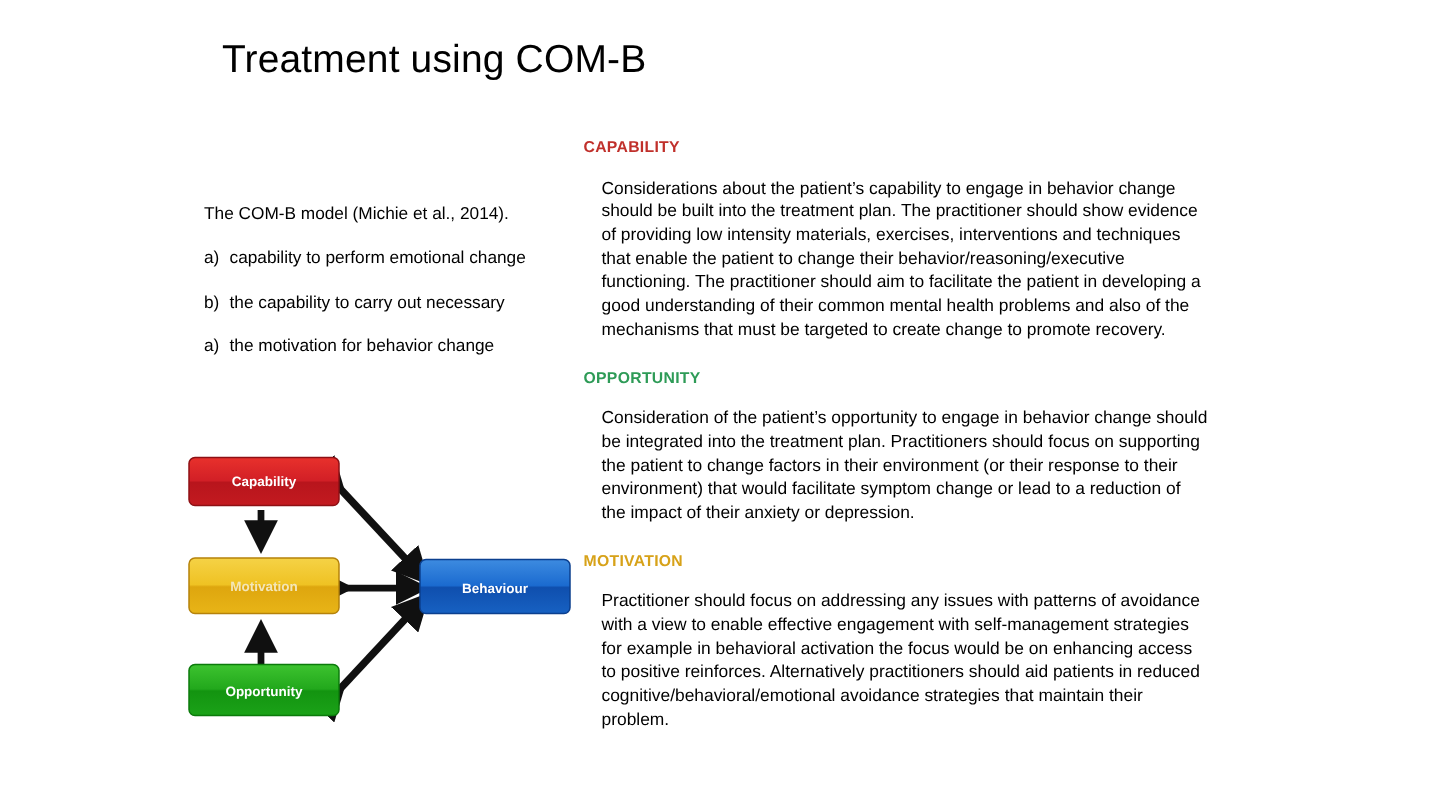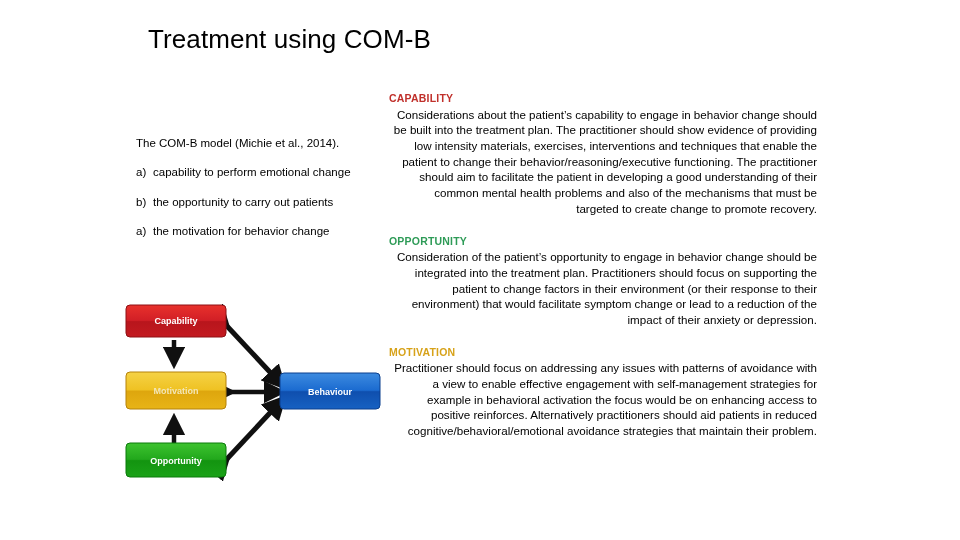--- a/index.html
+++ b/index.html
@@ -115,22 +115,22 @@
     margin: 0 0 1px 0;
   }
   .h-capability { color: #C0302B; }
   .h-opportunity { color: #2E9B57; }
   .h-motivation { color: #D7A219; }
 
   .section-body {
     font-size: 11.6px;
     line-height: 1.355;
     color: #000000;
-    margin: 0;
-    text-align: right;
+    margin: 12px;
+    text-align: left;
   }
   .gap-capability { margin-bottom: 18px; }
   .gap-opportunity { margin-bottom: 18px; }
 </style>
 </head>
 <body>
 
 <div class="slide">
 
   <div class="slide-title">Treatment using COM-B</div>
@@ -139,21 +139,21 @@
 
     <p class="lead-para">The COM-B model (Michie et al., 2014).</p>
 
     <div class="list-item">
       <span class="list-marker">a)</span>
       <span class="list-text">capability to perform emotional change</span>
     </div>
 
     <div class="list-item">
       <span class="list-marker">b)</span>
-      <span class="list-text">the opportunity to carry out patients</span>
+      <span class="list-text">the capability to carry out necessary</span>
     </div>
 
 
     <div class="list-item">
       <span class="list-marker">a)</span>
       <span class="list-text">the motivation for behavior change</span>
     </div>
   </div>
 
   <div class="comb-figure">

